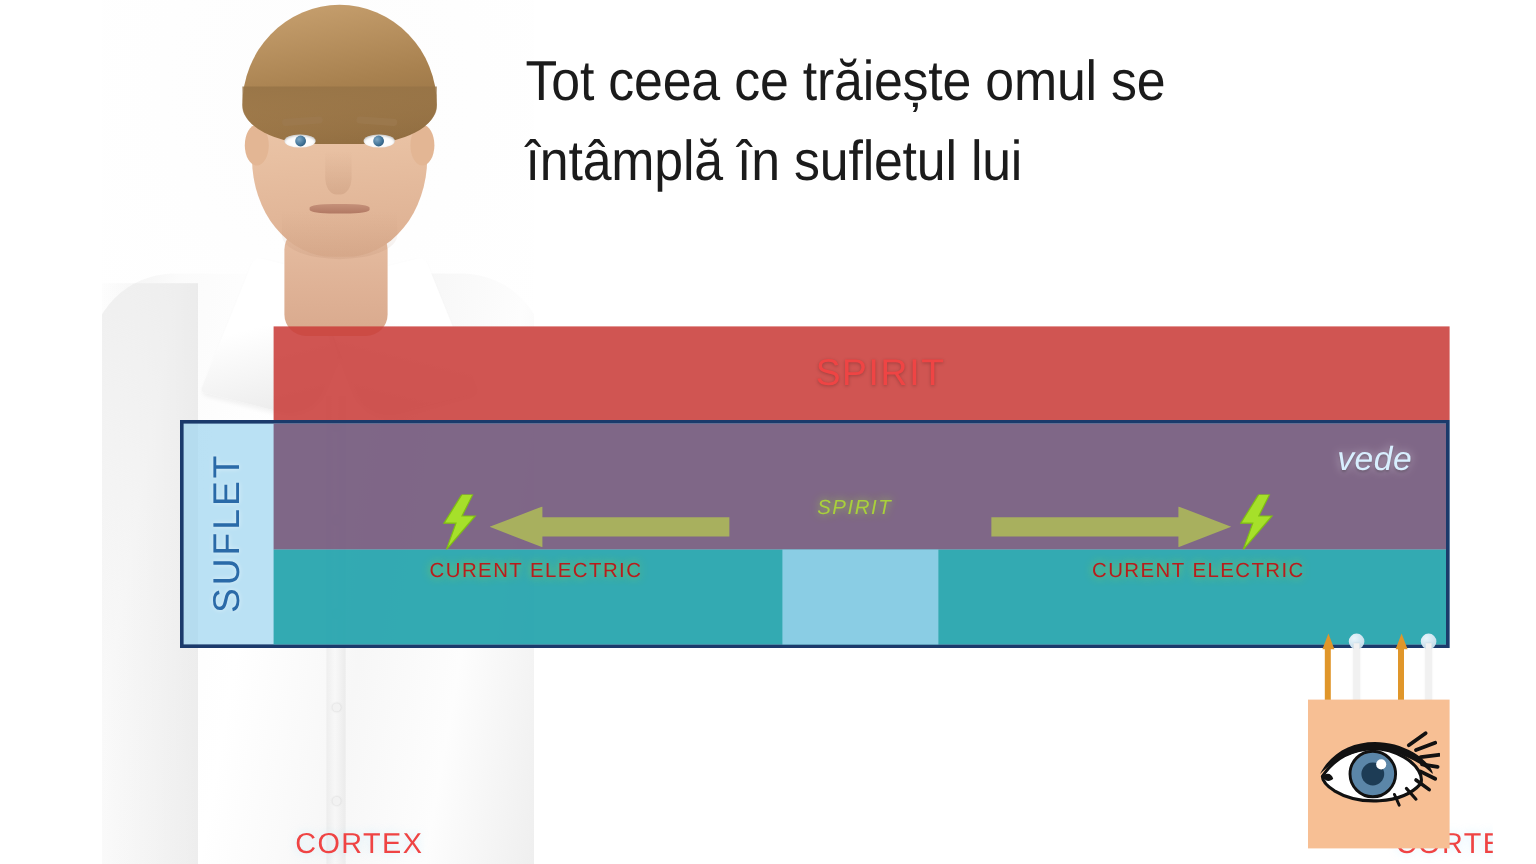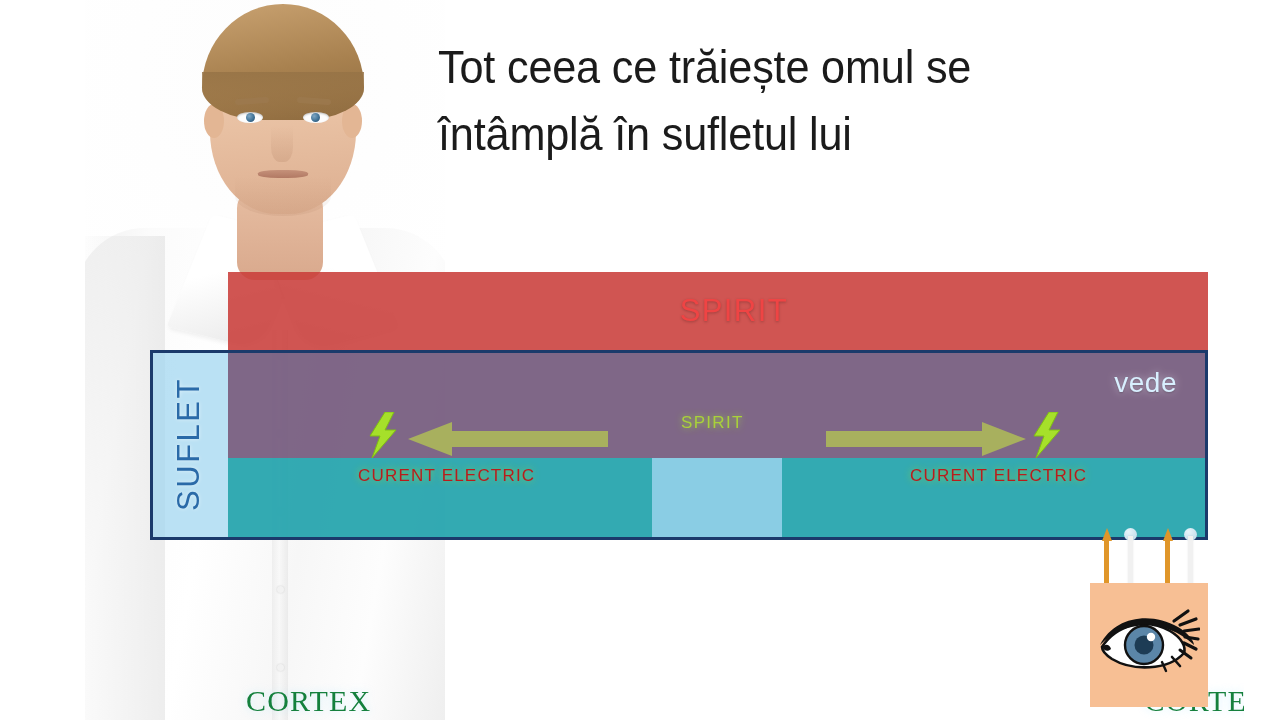--- a/index.html
+++ b/index.html
@@ -104,20 +104,21 @@
   .suflet-label span{
     transform:rotate(-90deg);white-space:nowrap;
     color:#2a6aa8;font-size:31px;letter-spacing:2.5px;
     text-shadow:0 0 4px rgba(255,255,255,.55);
   }
 
   
   .band-mind{
     position:absolute;left:228px;top:353px;width:977px;height:105px;
     background:rgba(118,85,120,.88);
+    font-style:italic;
   }
   .band-mind .vede{
     position:absolute;right:28px;top:14px;
     color:#d8efff;font-size:28px;letter-spacing:.5px;
     text-shadow:0 0 8px rgba(255,255,255,.5), 0 1px 2px rgba(0,0,0,.25);
   }
   .band-mind .decizii{
     position:absolute;left:453px;top:60px;
     color:#a9d13b;font-size:17px;letter-spacing:1.3px;
     text-shadow:0 0 7px rgba(160,220,60,.85);
@@ -126,23 +127,22 @@
   
   .band-cortex{
     position:absolute;left:228px;top:458px;width:977px;height:79px;
     background:rgba(32,162,168,.88);
   }
   .cortex-gap{
     position:absolute;left:652px;top:458px;width:130px;height:79px;
     background:rgba(160,214,240,.80);
   }
   .cortex-lbl{
-    position:absolute;bottom:2px;color:#15803d;font-size:30px;letter-spacing:1.2px;
+    position:absolute;bottom:2px;color:#ef4444;font-size:24px;letter-spacing:1.2px;
     text-shadow:0 0 8px rgba(190,235,255,.7);
-    font-family:Liberation Serif, serif;
   }
   .cortex-lbl.left{left:246px;}
   .cortex-lbl.right{right:10px;}
 
   .cur-lbl{
     position:absolute;top:466px;color:#b91c1c;font-size:17px;letter-spacing:1.2px;
     text-shadow:0 0 7px rgba(150,215,50,.9);
   }
   .cur-lbl.left{left:358px;}
   .cur-lbl.right{left:910px;}

